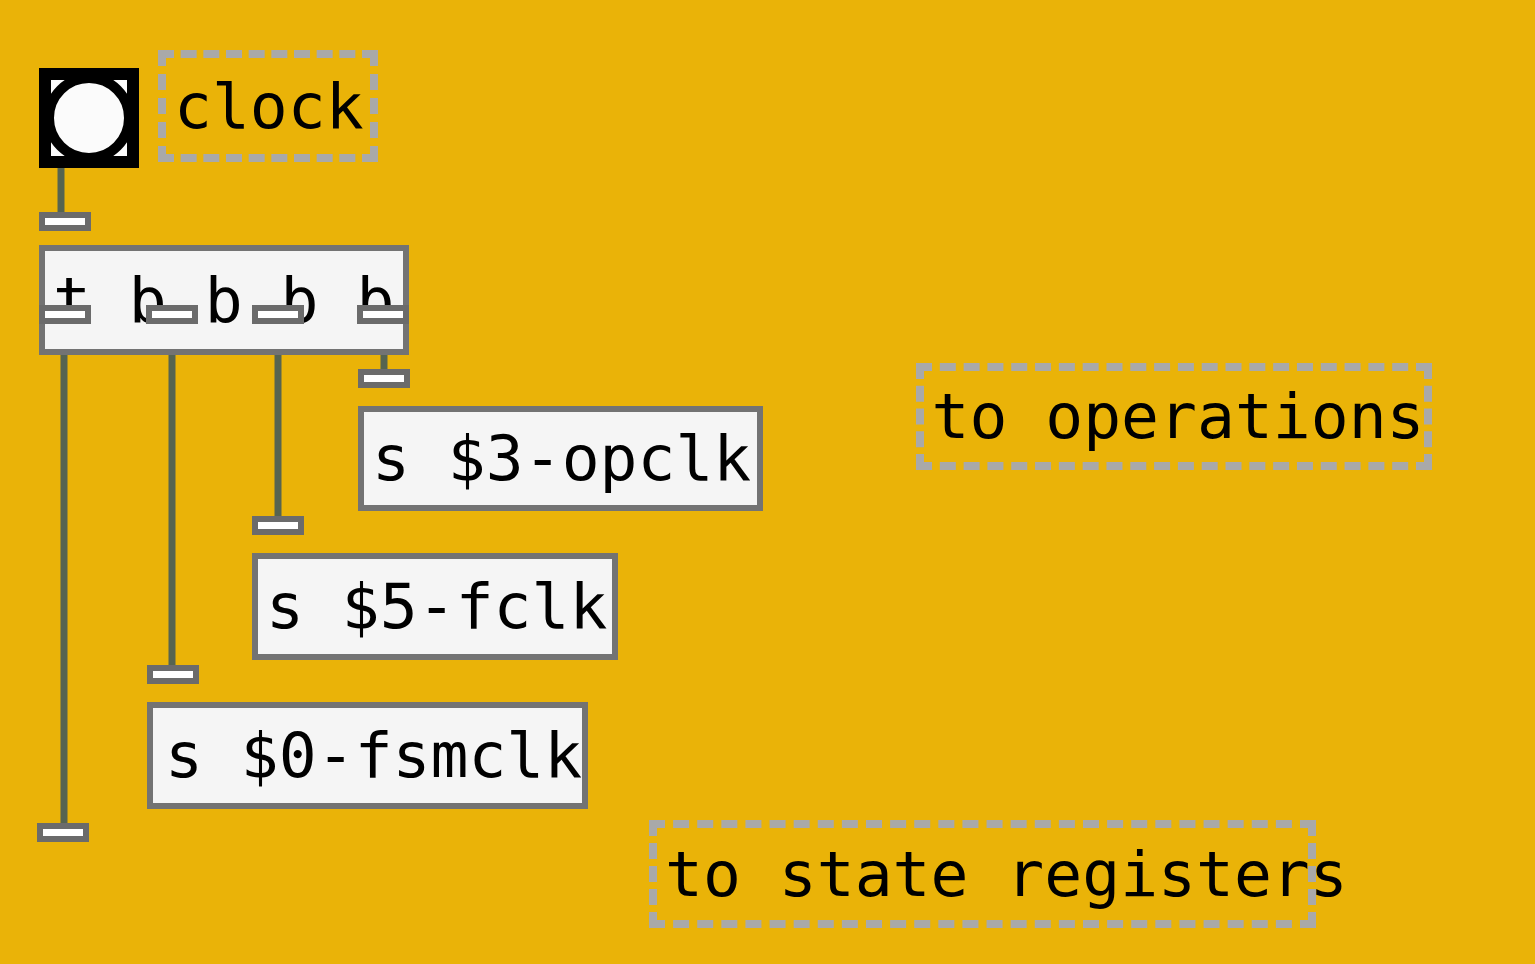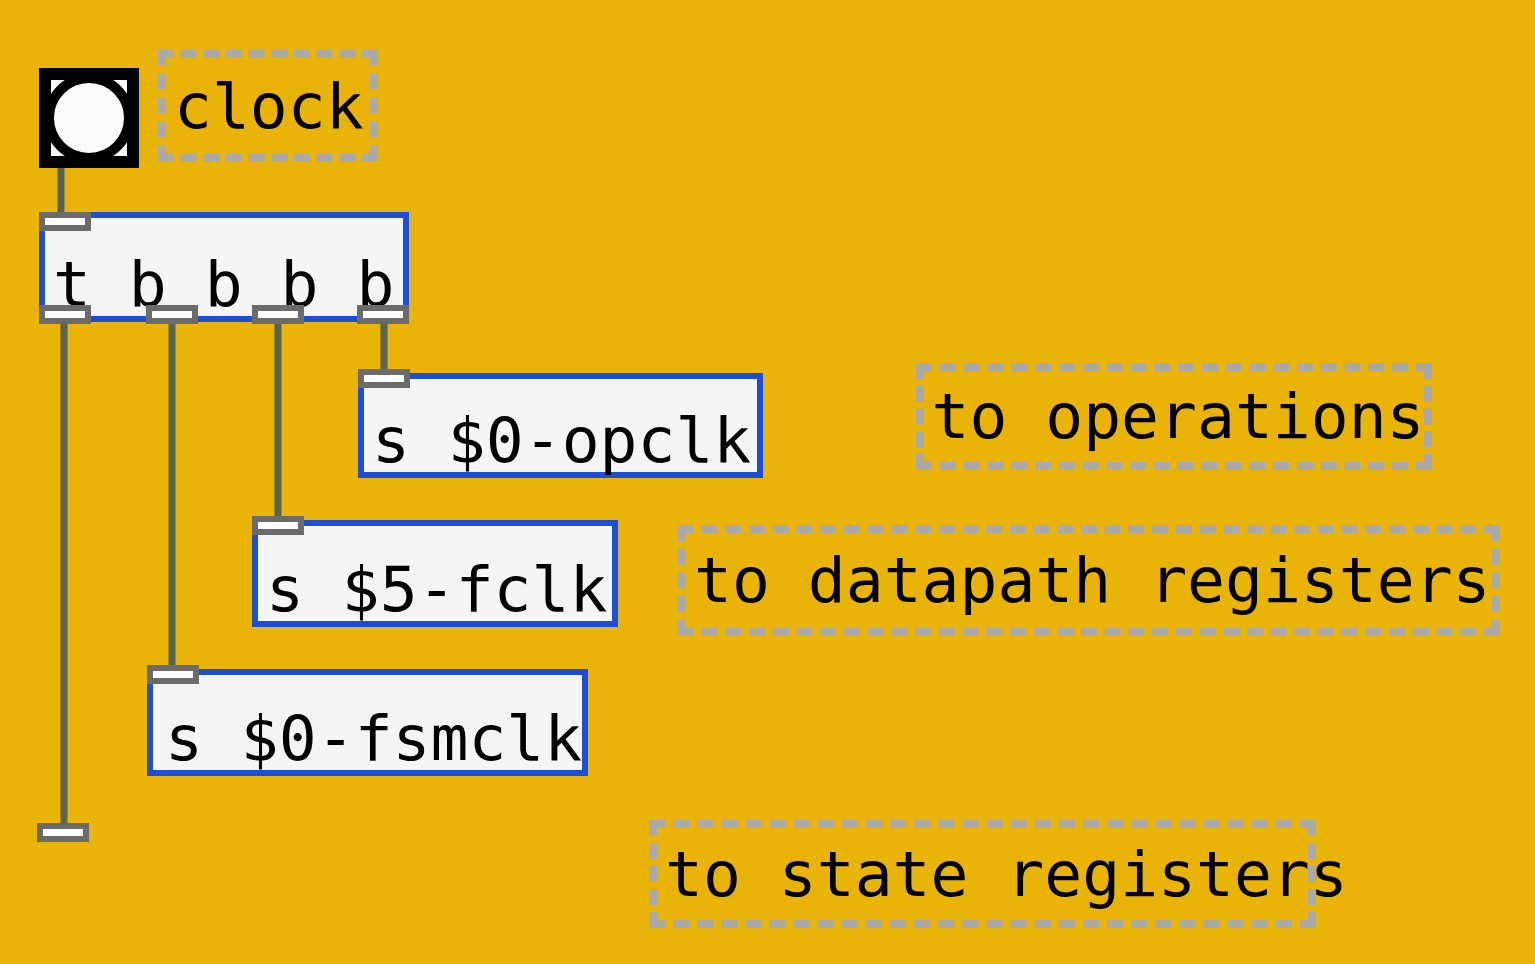--- a/index.html
+++ b/index.html
@@ -41,29 +41,30 @@
     box-sizing: border-box;
     border: 10px solid #000000;
     border-radius: 50%;
     background: #fbfbfb;
   }
   
   .obj {
     position: absolute;
     box-sizing: border-box;
     background: #f5f5f5;
-    border: 6px solid #1d4ed8;
+    border: 6px solid #737373;
     display: flex;
-    align-items: flex-end;
+    align-items: center;
     padding-left: 8px;
     font-size: 63px;
     line-height: 1;
     color: #000000;
     white-space: pre;
     z-index: 2;
+    margin-top: 33px;
   }
   #obj-trigger   { left: 39px;  top: 212px; width: 370px; height: 110px; }
   #obj-opclk     { left: 358px; top: 373px; width: 405px; height: 105px; }
   #obj-fclk      { left: 252px; top: 520px; width: 366px; height: 107px; }
   #obj-fsmclk    { left: 147px; top: 669px; width: 441px; height: 107px; padding-left: 12px; }
   #obj-stateclk  { left: 37px;  top: 827px; width: 534px; height: 111px; }
   
   .nub {
     position: absolute;
     width: 52px; height: 19px;
@@ -126,36 +127,33 @@
   <div class="obj" id="obj-trigger">
     <span>t b b b b</span>
   </div>
   <div class="nub" id="nub-t-in"></div>
   <div class="nub" id="nub-t-out0"></div>
   <div class="nub" id="nub-t-out1"></div>
   <div class="nub" id="nub-t-out2"></div>
   <div class="nub" id="nub-t-out3"></div>
 
   <div class="obj" id="obj-opclk">
-    <span>s $0-opclk</span>
+    <span>s $3-opclk</span>
   </div>
   <div class="nub" id="nub-opclk-in"></div>
 
   <div class="comment" id="comment-operations">
     <span>to operations</span>
   </div>
 
   <div class="obj" id="obj-fclk">
     <span>s $5-fclk</span>
   </div>
   <div class="nub" id="nub-fclk-in"></div>
 
-  <div class="comment" id="comment-datapath">
-    <span>to datapath registers</span>
-  </div>
 
   <div class="obj" id="obj-fsmclk">
     <span>s $0-fsmclk</span>
   </div>
   <div class="nub" id="nub-fsmclk-in"></div>
 
 
   <div class="nub" id="nub-stateclk-in"></div>
 
   <div class="comment" id="comment-state">

